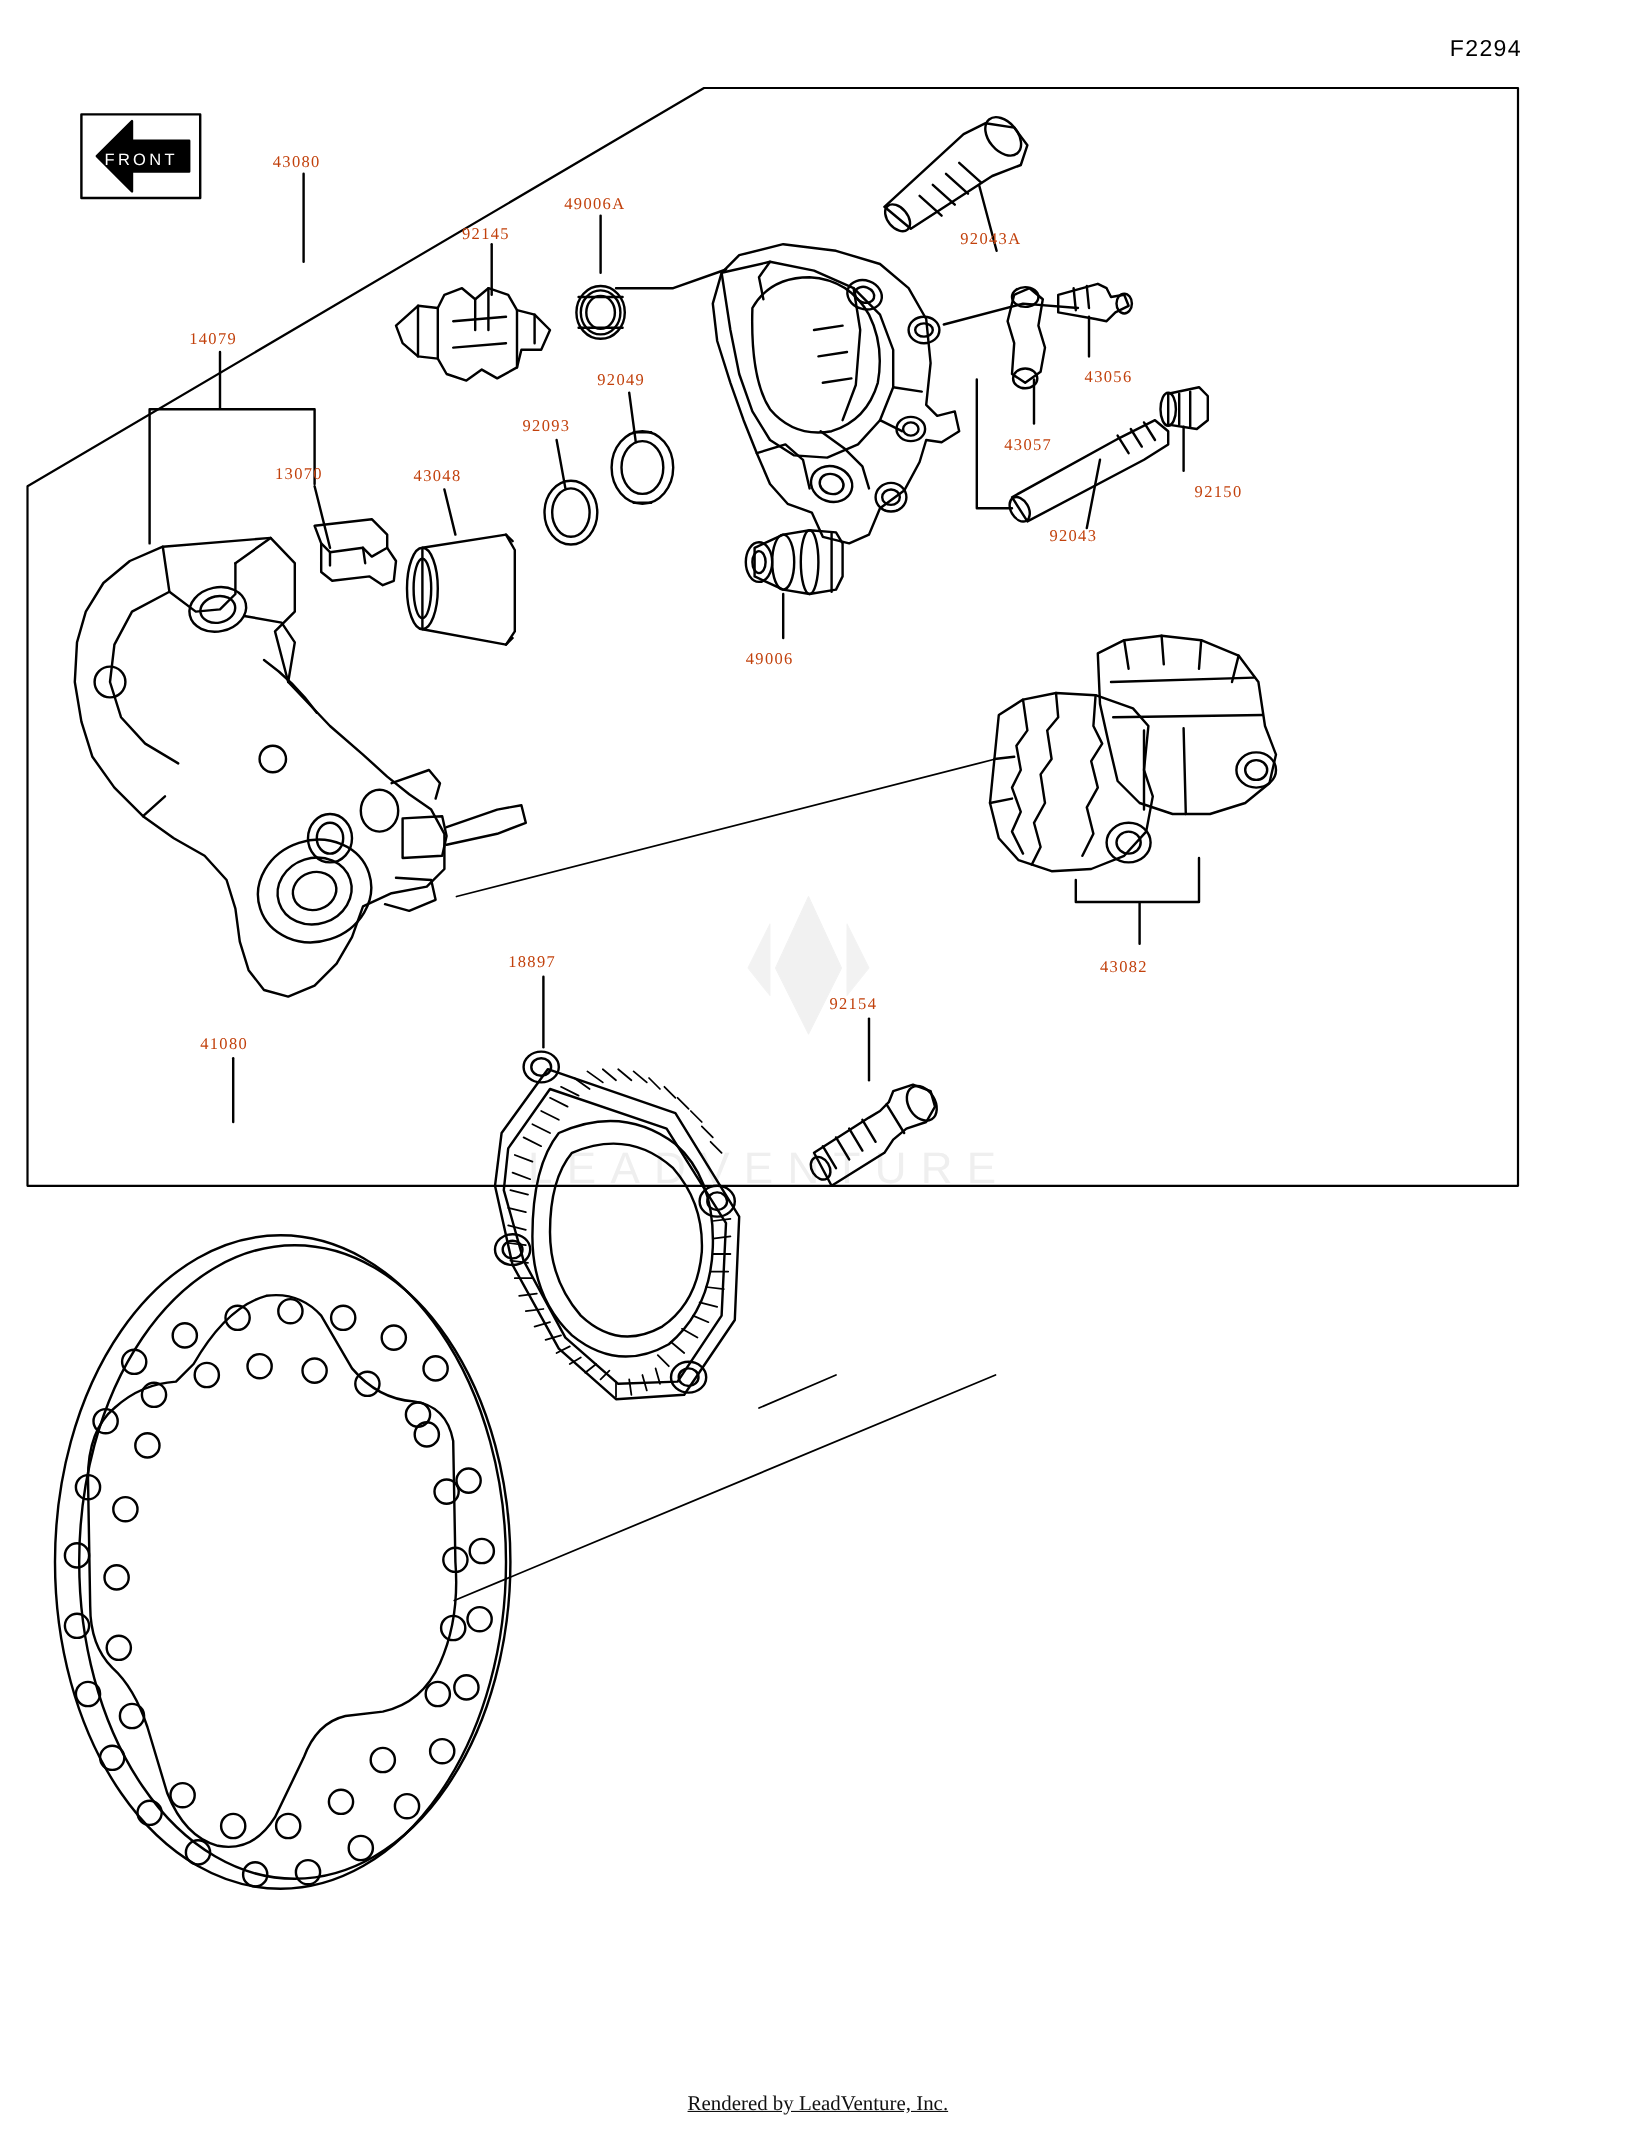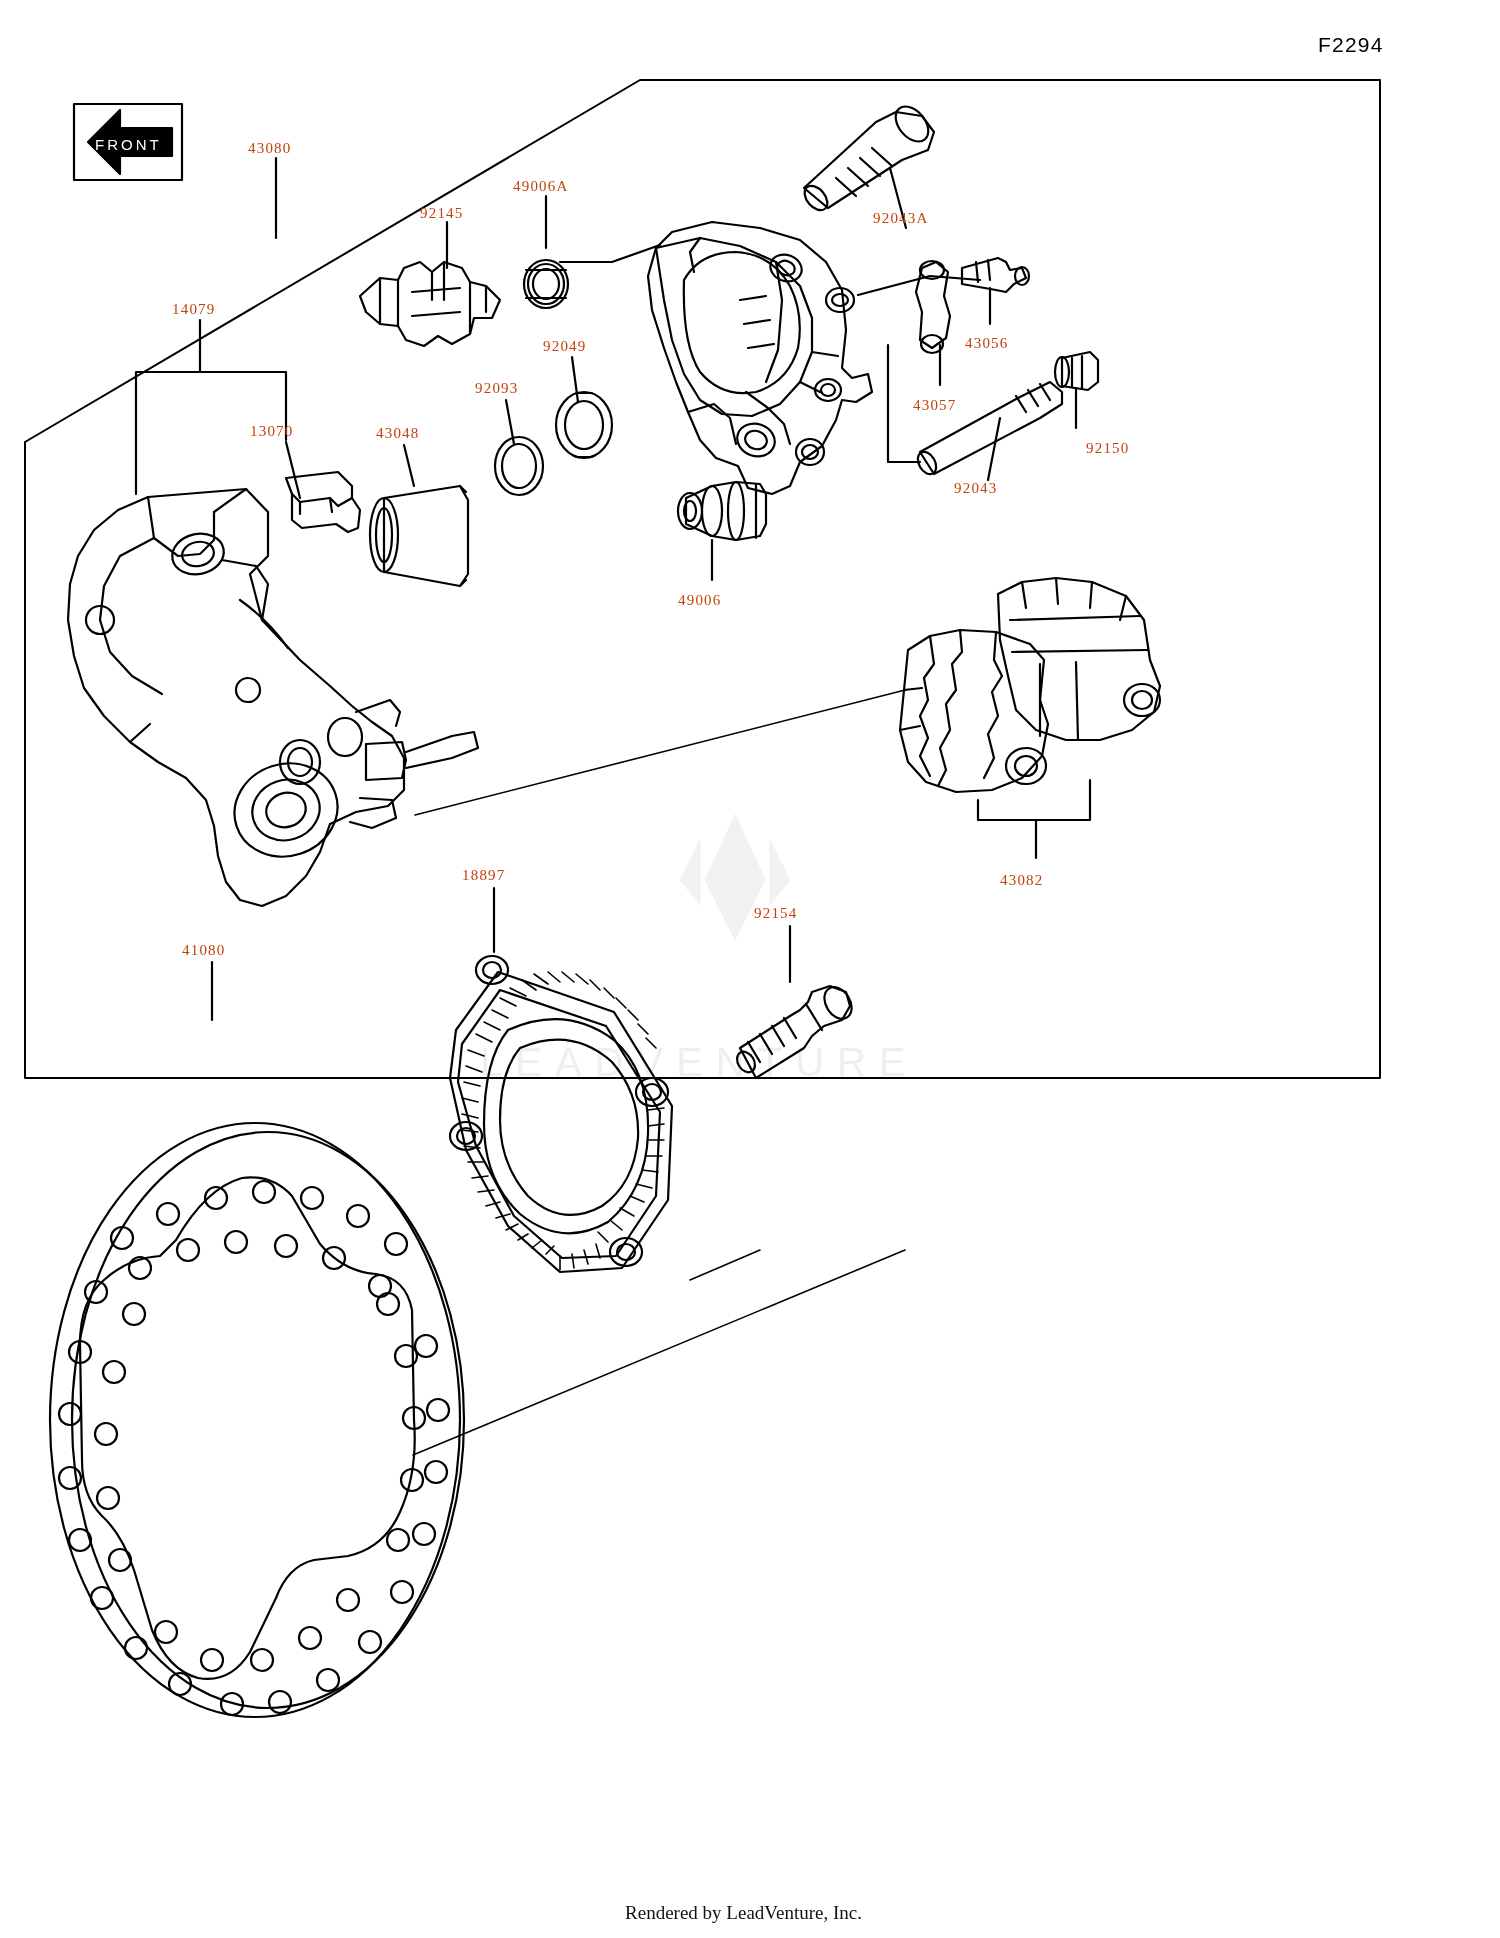--- a/index.html
+++ b/index.html
@@ -42,20 +42,21 @@
   }
   .footer {
     position: absolute;
     left: 0;
     bottom: 14px;
     width: 1487px;
     text-align: center;
     font-size: 19px;
     font-family: "Liberation Serif", serif;
     color: #111;
+    text-decoration: underline;
   }
   .wm {
     position: absolute;
     left: 480px;
     top: 1040px;
     font-size: 40px;
     letter-spacing: 13px;
     color: #efefef;
     font-family: "Liberation Sans", sans-serif;
     user-select: none;
@@ -377,21 +378,21 @@
   </svg>
 
   <div class="figno" style="left:1318px; top:33px;">F2294</div>
 
   <div class="lbl" style="left:248px;  top:140px;">43080</div>
   <div class="lbl" style="left:420px;  top:205px;">92145</div>
   <div class="lbl" style="left:513px;  top:178px;">49006A</div>
   <div class="lbl" style="left:873px;  top:210px;">92043A</div>
   <div class="lbl" style="left:172px;  top:301px;">14079</div>
   <div class="lbl" style="left:543px;  top:338px;">92049</div>
-  <div class="lbl" style="left:965px;  top:335px;">43056</div>
+  <div class="lbl" style="left:986px;  top:335px;">43056</div>
   <div class="lbl" style="left:475px;  top:380px;">92093</div>
   <div class="lbl" style="left:913px;  top:397px;">43057</div>
   <div class="lbl" style="left:250px;  top:423px;">13070</div>
   <div class="lbl" style="left:376px;  top:425px;">43048</div>
   <div class="lbl" style="left:1046px; top:440px;margin-left:40px;">92150</div>
   <div class="lbl" style="left:954px;  top:480px;">92043</div>
   <div class="lbl" style="left:678px;  top:592px;">49006</div>
   <div class="lbl" style="left:1000px; top:872px;">43082</div>
   <div class="lbl" style="left:462px;  top:867px;">18897</div>
   <div class="lbl" style="left:754px;  top:905px;text-align:center;">92154</div>

